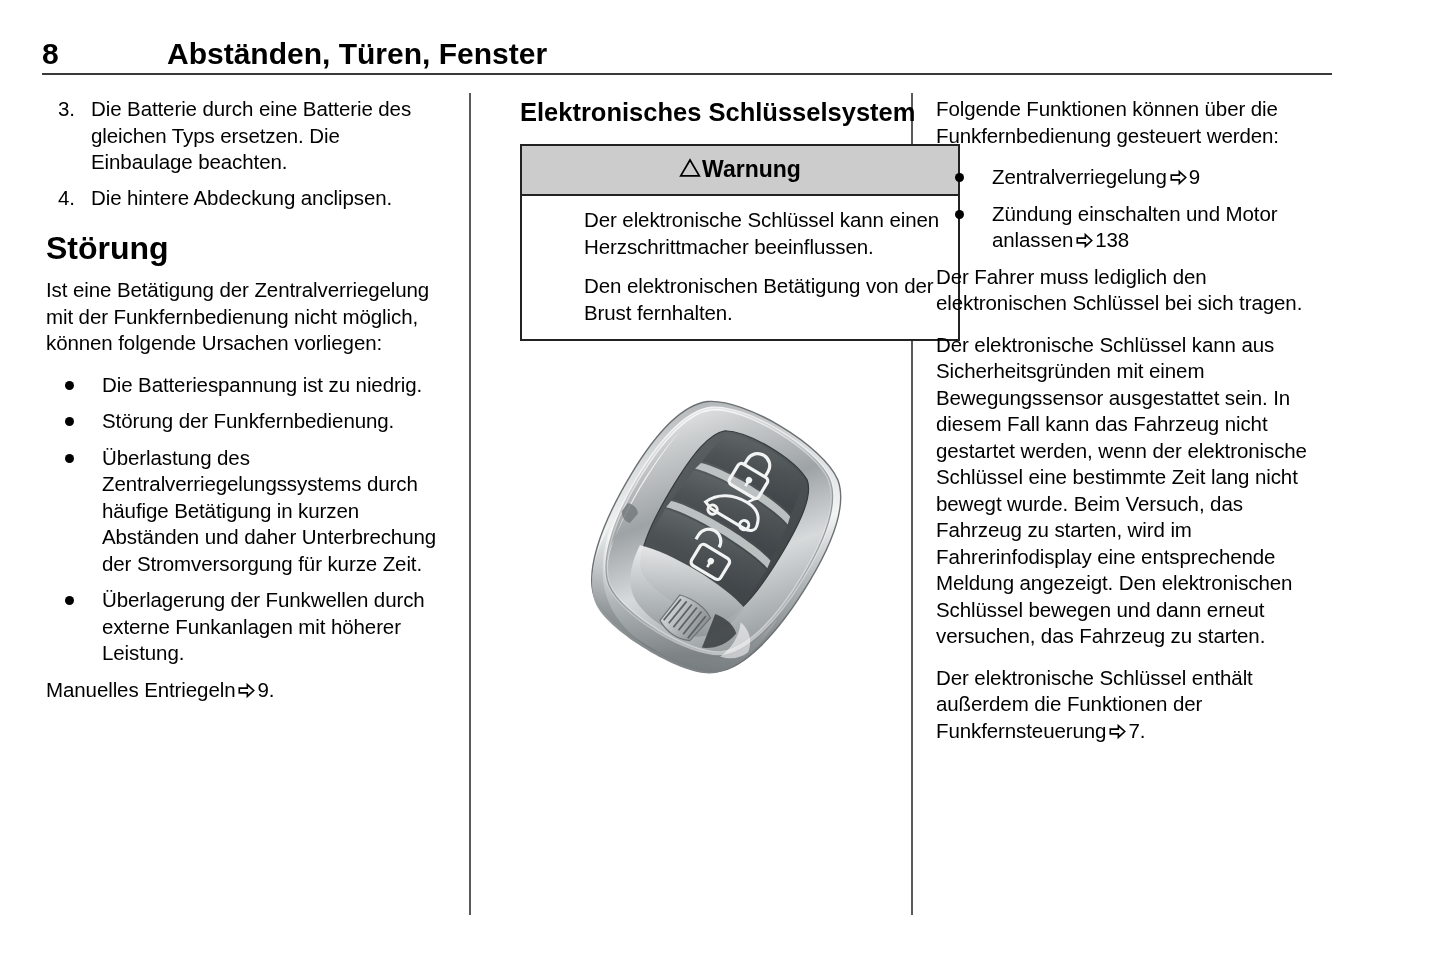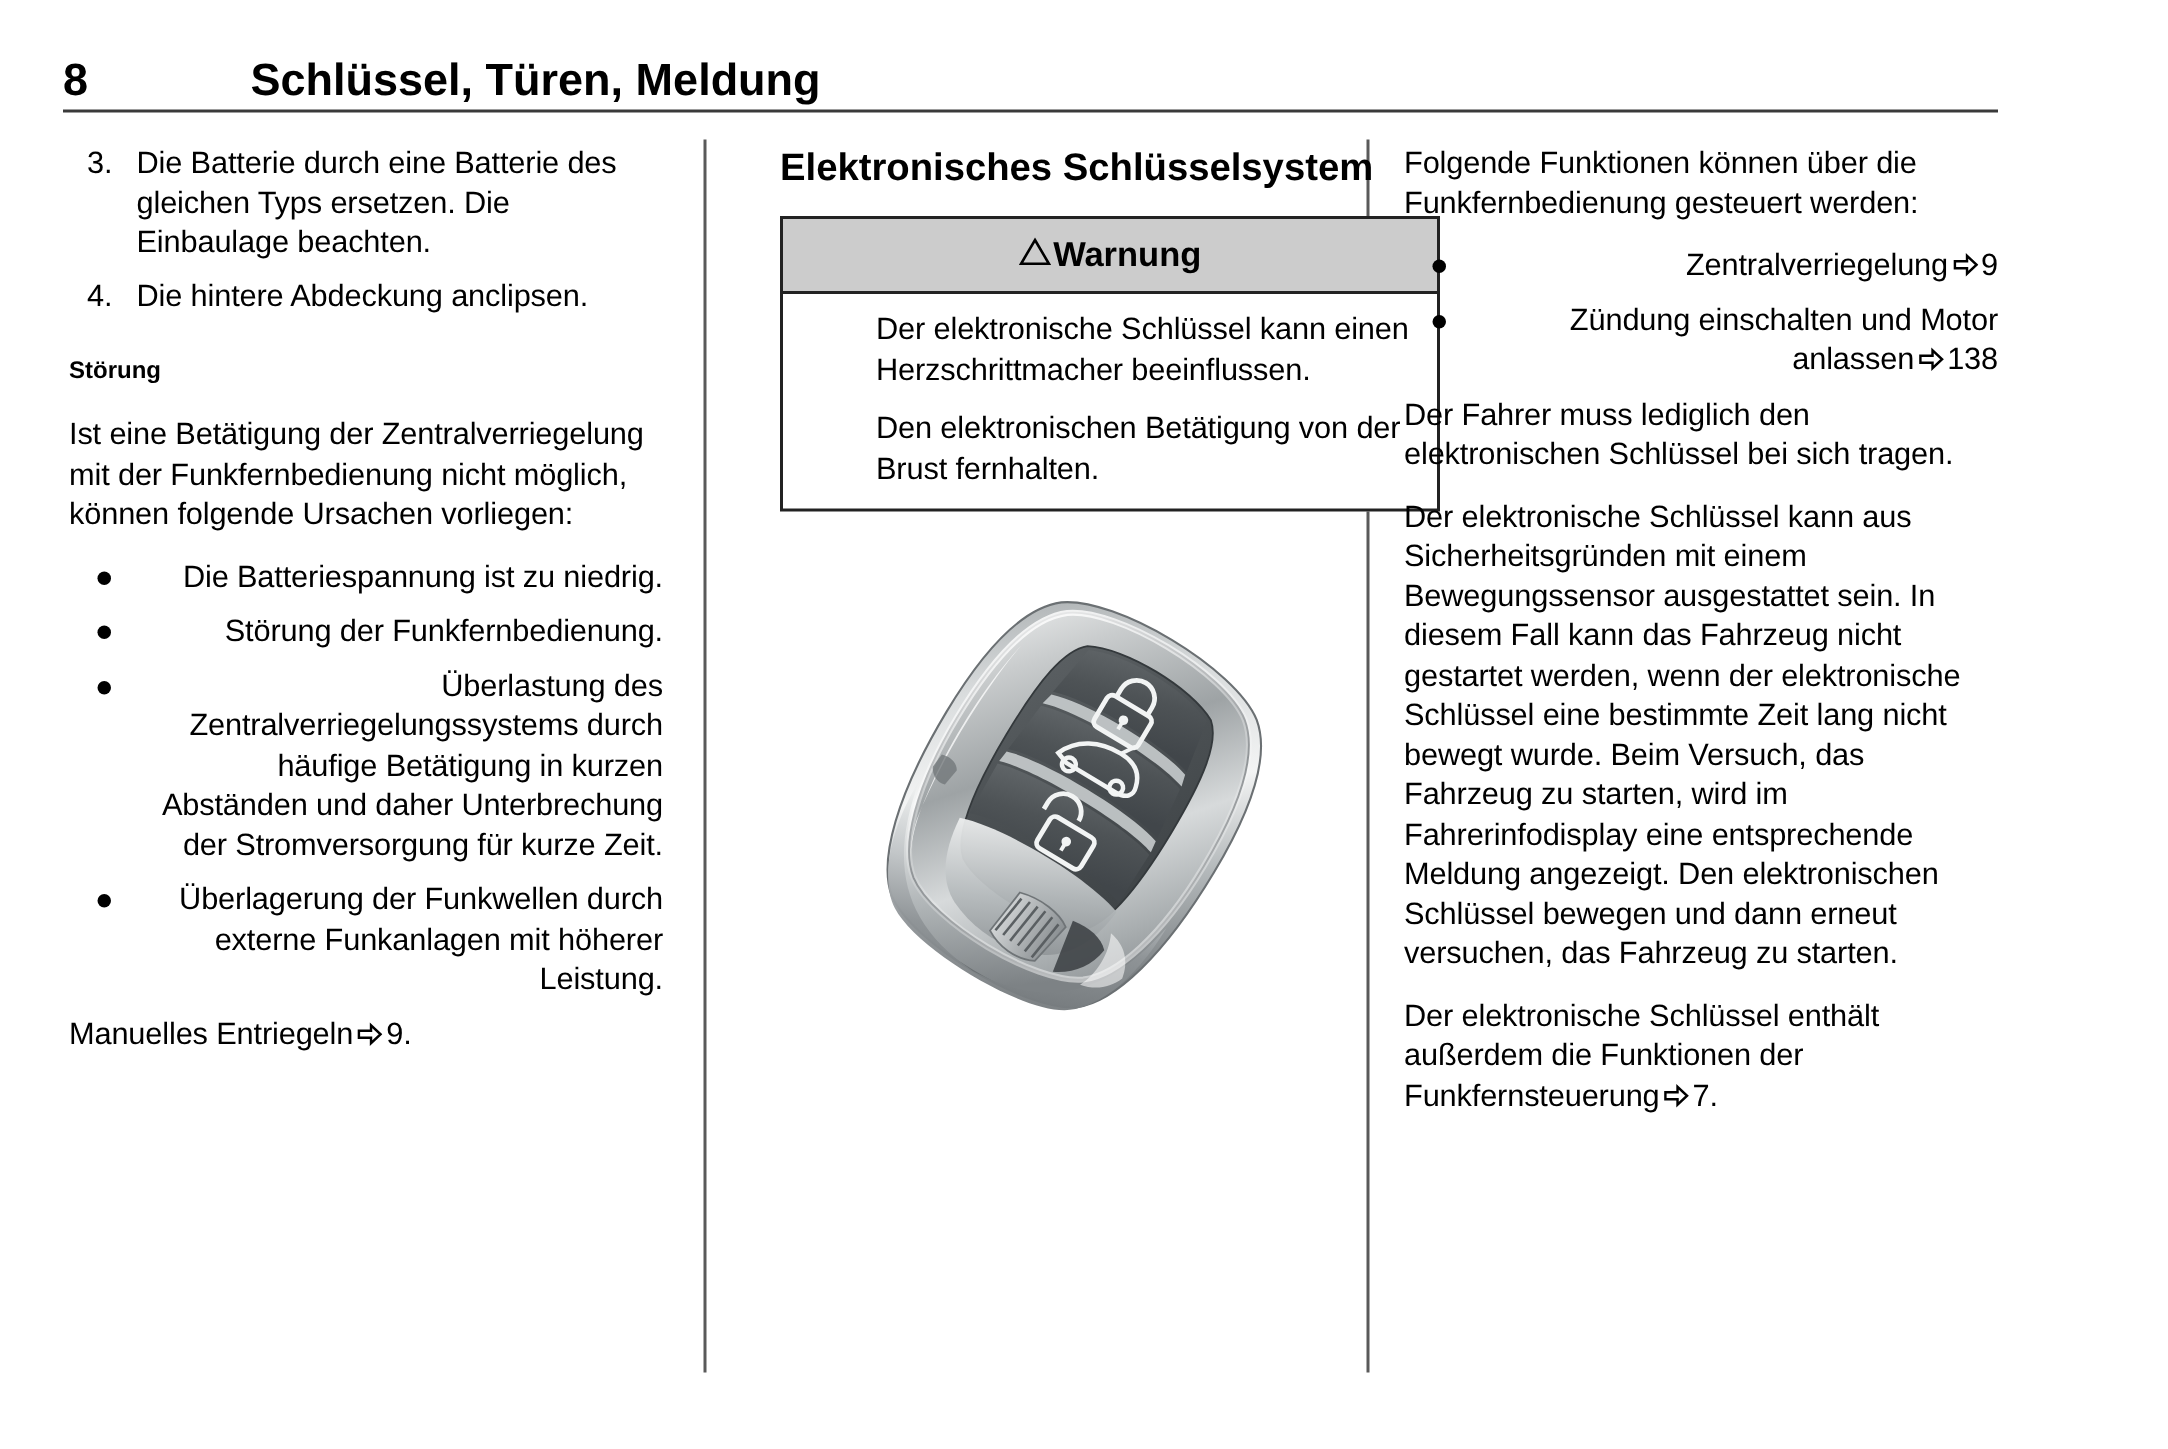--- a/index.html
+++ b/index.html
@@ -78,21 +78,21 @@
 
   
   p.body-text {
     margin: 0 0 15px 0;
     font-size: 20.5px;
     line-height: 26.5px;
     letter-spacing: -0.1px;
   }
   h2.section-heading {
     margin: 22px 0 14px 0;
-    font-size: 16px;
+    font-size: 32px;
     font-weight: bold;
     line-height: 30px;
   }
   h1.main-heading {
     margin: 0 0 16px 0;
     font-size: 25.5px;
     font-weight: bold;
     line-height: 32px;
   }
 
@@ -115,21 +115,20 @@
     left: 12px;
     top: 0;
     width: 30px;
   }
 
   
   ul.bullet-list {
     margin: 0 0 10px 0;
     padding: 0;
     list-style: none;
-    text-align: right;
   }
   ul.bullet-list > li {
     position: relative;
     margin: 0 0 10px 0;
     padding-left: 56px;
     font-size: 20.5px;
     line-height: 26.5px;
     letter-spacing: -0.1px;
   }
   ul.bullet-list > li .dot {
@@ -198,21 +197,21 @@
     height: 330px;
   }
 </style>
 </head>
 <body>
 
 <div class="page">
 
   <div class="page-header">
     <div class="page-number">8</div>
-    <div class="chapter-title">Schlüssel, Türen, Meldung</div>
+    <div class="chapter-title">Abständen, Türen, Fenster</div>
   </div>
   <div class="header-rule"></div>
 
   <div class="col-divider d1"></div>
   <div class="col-divider d2"></div>
 
   <div class="column col-left">
 
     <ol class="num-list">
       <li>

